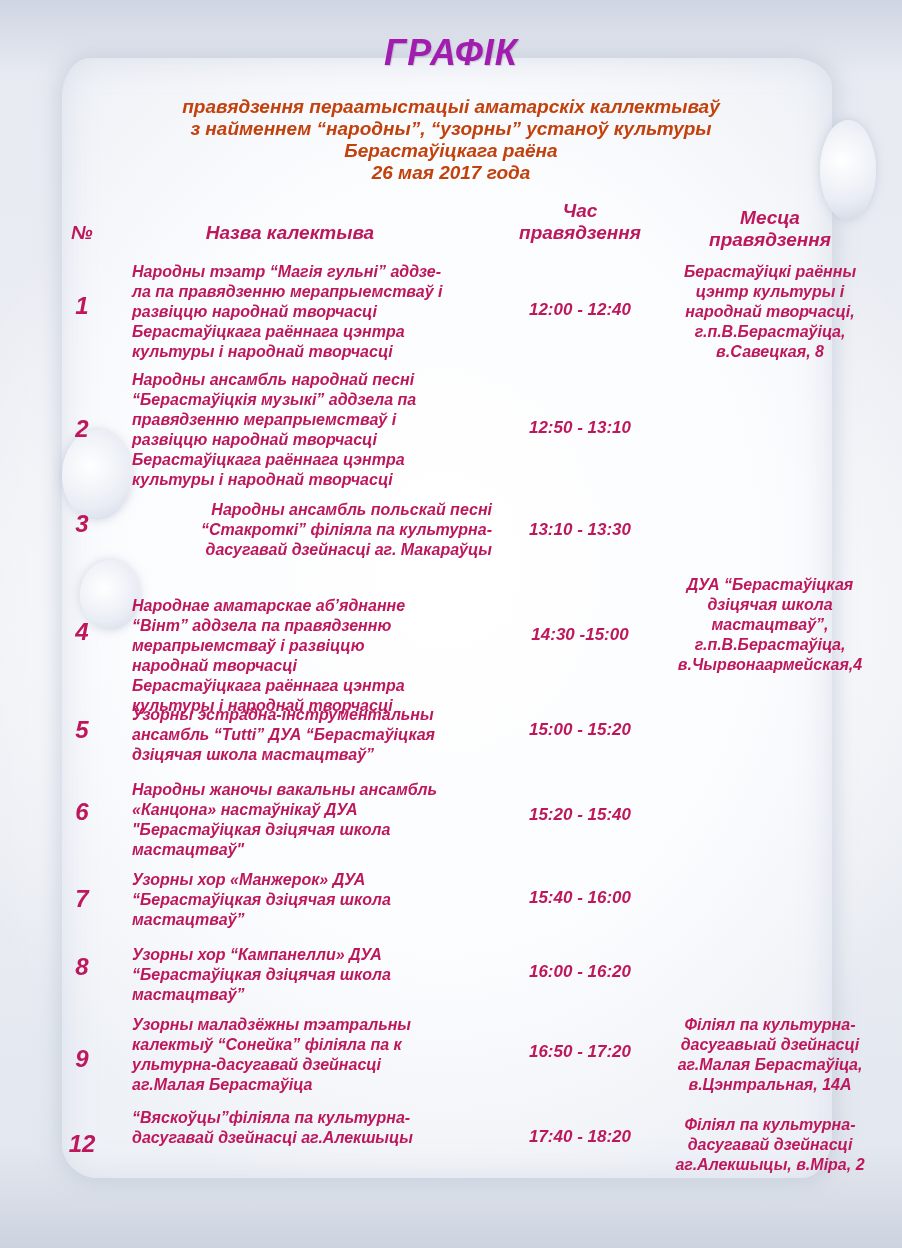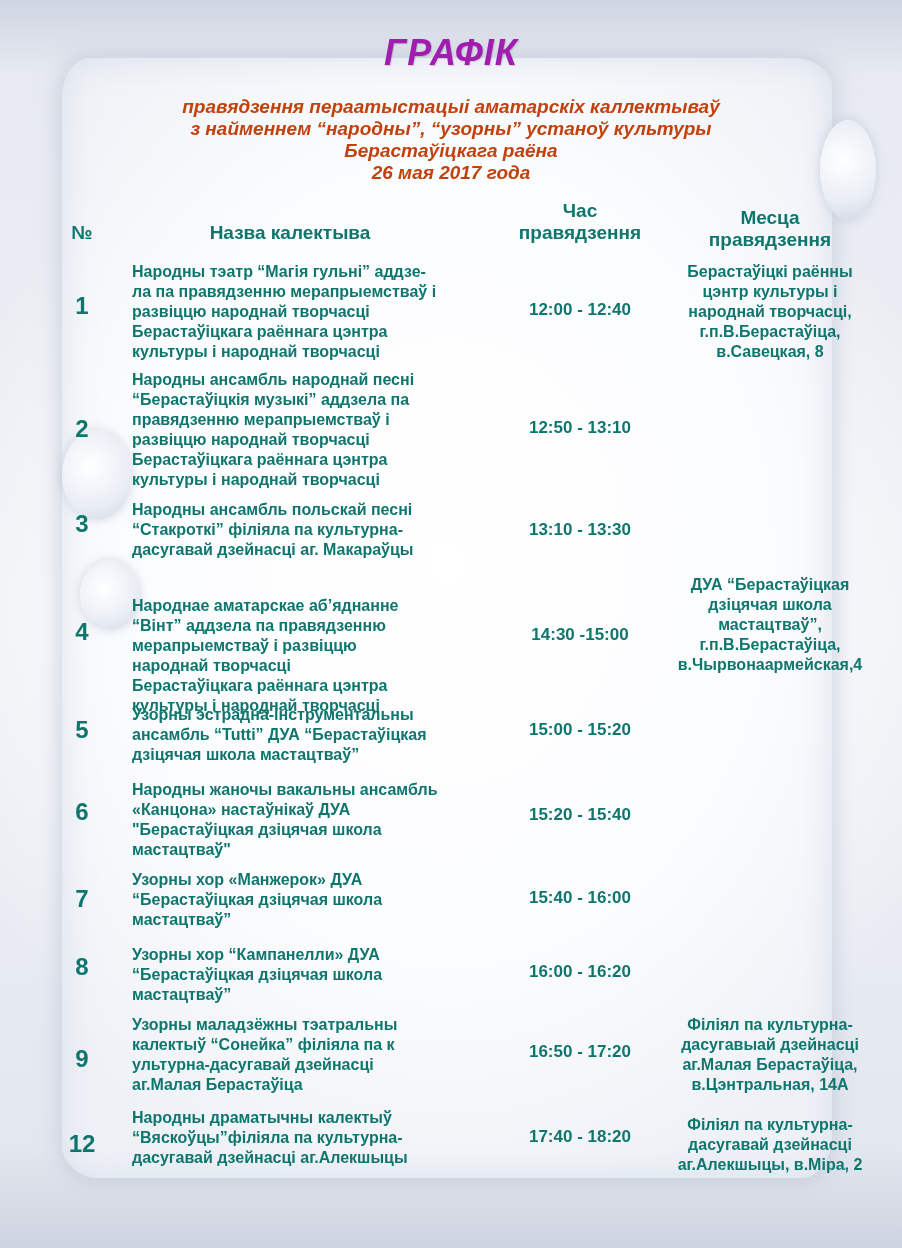--- a/index.html
+++ b/index.html
@@ -31,21 +31,21 @@
     font-size: 36px; letter-spacing: 1px;
     font-family: "Liberation Sans", sans-serif;
     text-shadow: 1px 1px 1px rgba(0,0,0,0.15);
   }
   .subtitle {
     position: absolute; left: 0; width: 902px; top: 96px; text-align: center;
     color: #c2410c; font-weight: bold; font-style: italic;
     font-size: 19px; line-height: 22px;
     font-family: "Liberation Sans", sans-serif;
   }
-  .red { color: #0f766e; font-weight: bold; font-family: "Liberation Sans", sans-serif; }
+  .red { color: #be185d; font-weight: bold; font-style: italic; font-family: "Liberation Sans", sans-serif; }
   .hdr { position: absolute; font-size: 19px; line-height: 22px; text-align: center; }
   .num { position: absolute; left: 62px; width: 40px; text-align: center; font-size: 24px; }
   .name { position: absolute; left: 132px; width: 360px; font-size: 16px; line-height: 20px; }
   .time { position: absolute; left: 505px; width: 150px; text-align: center; font-size: 17px; }
   .place { position: absolute; left: 660px; width: 220px; text-align: center; font-size: 16px; line-height: 20px; }
 </style>
 </head>
 <body>
 
 <div class="bg"></div>
@@ -95,21 +95,21 @@
     <div class="name red" style="top: 370px;">
       <div>Народны ансамбль народнай песні</div>
       <div>“Берастаўіцкія музыкі” аддзела па</div>
       <div>правядзенню мерапрыемстваў і</div>
       <div>развіццю народнай творчасці</div>
       <div>Берастаўіцкага раённага цэнтра</div>
       <div>культуры і народнай творчасці</div>
     </div>
     <div class="time red" style="top: 418px;">12:50 - 13:10</div>
     <div class="num red" style="top: 510px;">3</div>
-    <div class="name red" style="top: 500px;">
+    <div class="name red" style="top: 500px; text-align: right;">
       <div>Народны ансамбль польскай песні</div>
       <div>“Стакроткі” філіяла па культурна-</div>
       <div>дасугавай дзейнасці аг. Макараўцы</div>
     </div>
     <div class="time red" style="top: 520px;">13:10 - 13:30</div>
     <div class="num red" style="top: 618px;">4</div>
     <div class="name red" style="top: 596px;">
       <div>Народнае аматарскае аб’яднанне</div>
       <div>“Вінт” аддзела па правядзенню</div>
       <div>мерапрыемстваў і развіццю</div>
@@ -163,21 +163,20 @@
     </div>
     <div class="time red" style="top: 1042px;">16:50 - 17:20</div>
     <div class="place red" style="top: 1015px;">
       <div>Філіял па культурна-</div>
       <div>дасугавыай дзейнасці</div>
       <div>аг.Малая Берастаўіца,</div>
       <div>в.Цэнтральная,  14А</div>
     </div>
     <div class="num red" style="top: 1130px;">12</div>
     <div class="name red" style="top: 1108px;">
-      <div>Народны драматычны калектыў</div>
       <div>“Вяскоўцы”філіяла па культурна-</div>
       <div>дасугавай дзейнасці аг.Алекшыцы</div>
     </div>
     <div class="time red" style="top: 1127px;">17:40 - 18:20</div>
     <div class="place red" style="top: 1115px;">
       <div>Філіял па культурна-</div>
       <div>дасугавай дзейнасці</div>
       <div>аг.Алекшыцы, в.Міра, 2</div>
     </div>
   </div>

